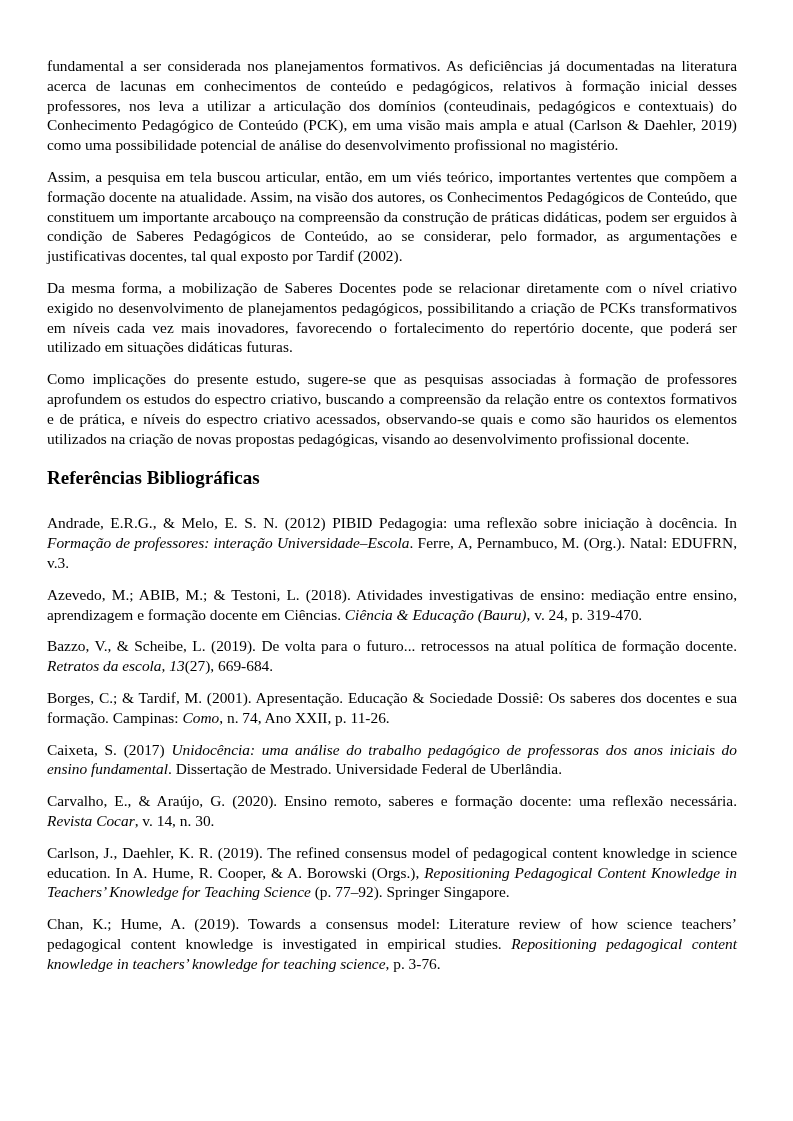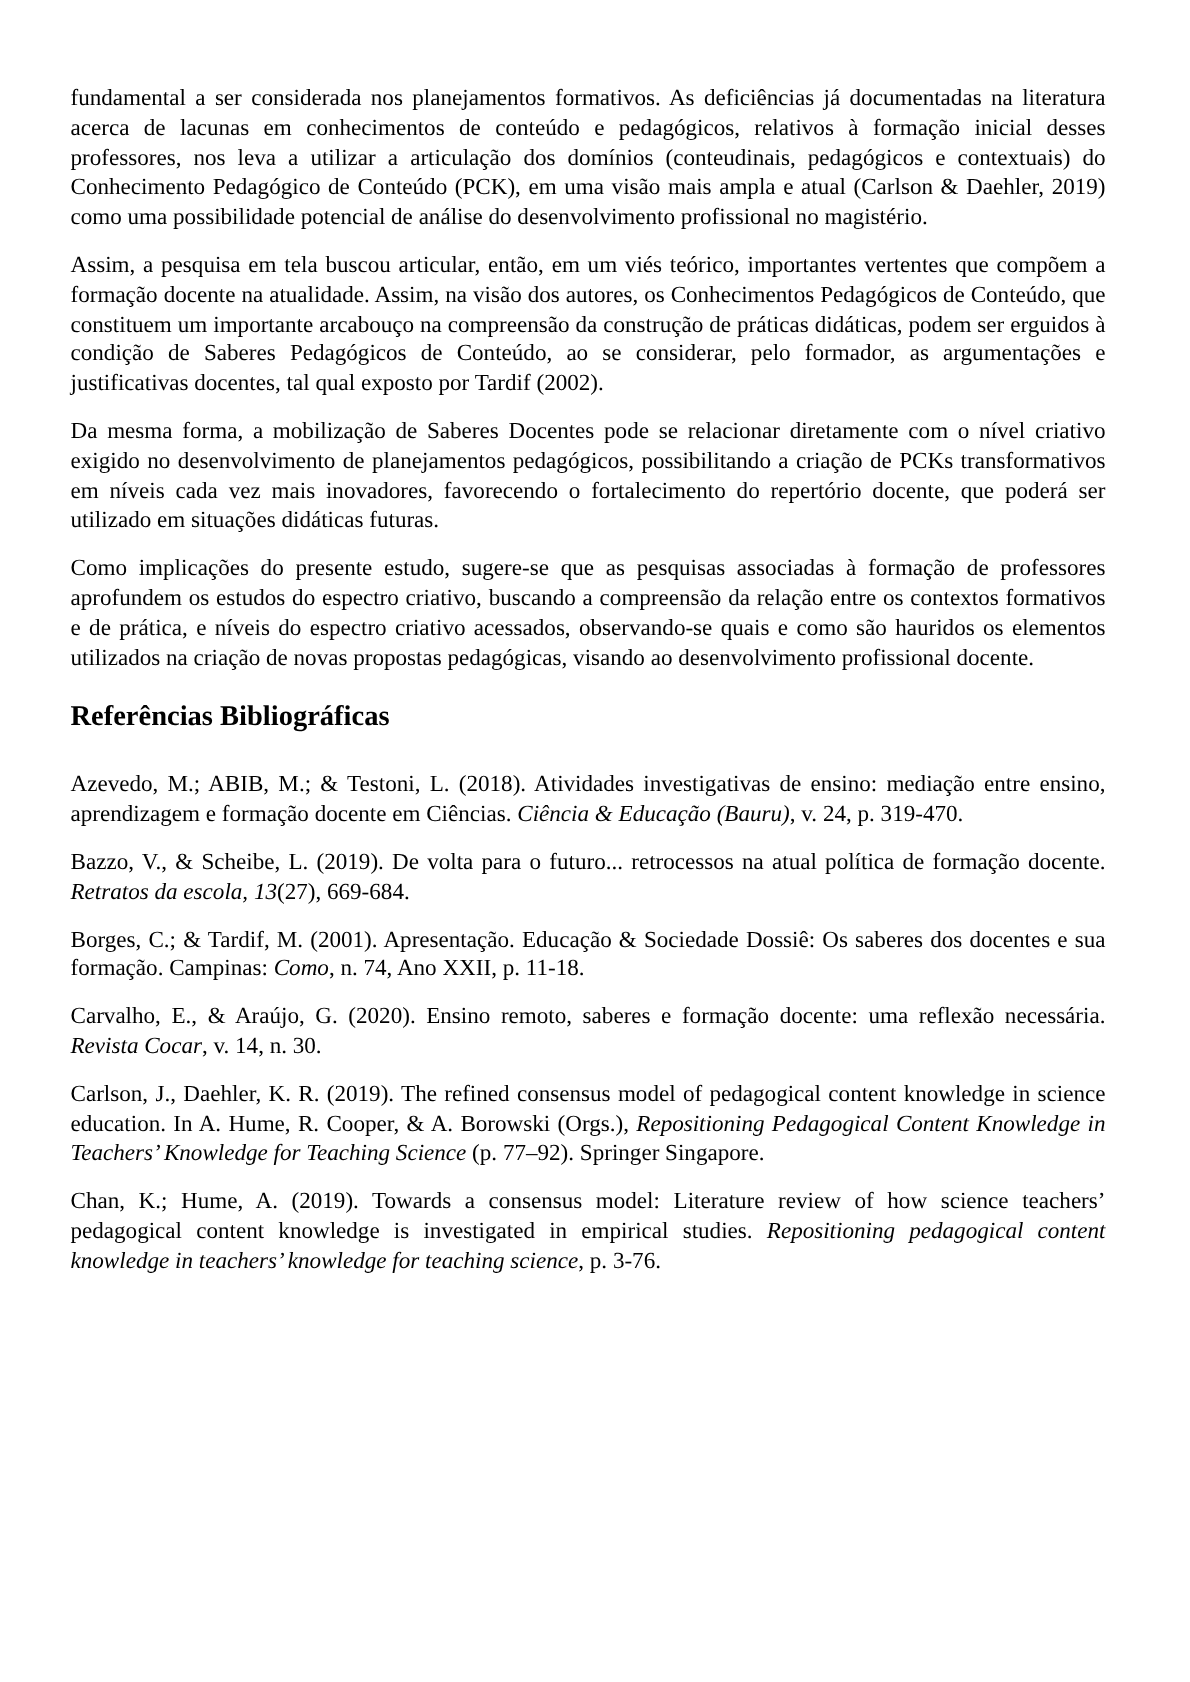--- a/index.html
+++ b/index.html
@@ -83,23 +83,25 @@
 <div class="page">
 
   <main>
     <p class="par">fundamental a ser considerada nos planejamentos formativos. As deficiências já documentadas na literatura acerca de lacunas em conhecimentos de conteúdo e pedagógicos, relativos à formação inicial desses professores, nos leva a utilizar a articulação dos domínios (conteudinais, pedagógicos e contextuais) do Conhecimento Pedagógico de Conteúdo (PCK), em uma visão mais ampla e atual (Carlson &amp; Daehler, 2019) como uma possibilidade potencial de análise do desenvolvimento profissional no magistério.</p>
     <p class="par">Assim, a pesquisa em tela buscou articular, então, em um viés teórico, importantes vertentes que compõem a formação docente na atualidade. Assim, na visão dos autores, os Conhecimentos Pedagógicos de Conteúdo, que constituem um importante arcabouço na compreensão da construção de práticas didáticas, podem ser erguidos à condição de Saberes Pedagógicos de Conteúdo, ao se considerar, pelo formador, as argumentações e justificativas docentes, tal qual exposto por Tardif (2002).</p>
     <p class="par">Da mesma forma, a mobilização de Saberes Docentes pode se relacionar diretamente com o nível criativo exigido no desenvolvimento de planejamentos pedagógicos, possibilitando a criação de PCKs transformativos em níveis cada vez mais inovadores, favorecendo o fortalecimento do repertório docente, que poderá ser utilizado em situações didáticas futuras.</p>
     <p class="par">Como implicações do presente estudo, sugere-se que as pesquisas associadas à formação de professores aprofundem os estudos do espectro criativo, buscando a compreensão da relação entre os contextos formativos e de prática, e níveis do espectro criativo acessados, observando-se quais e como são hauridos os elementos utilizados na criação de novas propostas pedagógicas, visando ao desenvolvimento profissional docente.</p>
 
     <h2 class="refs-heading">Referências Bibliográficas</h2>
 
+    <p class="ref"><span>Andrade, E.R.G., &amp; Melo, E. S. N. (2012) PIBID Pedagogia: uma reflexão sobre iniciação à docência. In </span><span class="it">Formação de professores: interação Universidade–Escola</span><span>. Ferre, A, Pernambuco, M. (Org.). Natal: EDUFRN, v.3.</span></p>
     <p class="ref"><span>Azevedo, M.; ABIB, M.; &amp; Testoni, L. (2018). Atividades investigativas de ensino: mediação entre ensino, aprendizagem e formação docente em Ciências. </span><span class="it">Ciência &amp; Educação (Bauru)</span><span>, v. 24, p. 319-470.</span></p>
     <p class="ref"><span>Bazzo, V., &amp; Scheibe, L. (2019). De volta para o futuro... retrocessos na atual política de formação docente. </span><span class="it">Retratos da escola, 13</span><span>(27), 669-684.</span></p>
-    <p class="ref"><span>Borges, C.; &amp; Tardif, M. (2001). Apresentação. Educação &amp; Sociedade Dossiê: Os saberes dos docentes e sua formação. Campinas: </span><span class="it">Como</span><span>, n. 74, Ano XXII, p. 11-18.</span></p>
+    <p class="ref"><span>Borges, C.; &amp; Tardif, M. (2001). Apresentação. Educação &amp; Sociedade Dossiê: Os saberes dos docentes e sua formação. Campinas: </span><span class="it">Como</span><span>, n. 74, Ano XXII, p. 11-26.</span></p>
+    <p class="ref"><span>Caixeta, S. (2017) </span><span class="it">Unidocência: uma análise do trabalho pedagógico de professoras dos anos iniciais do ensino fundamental</span><span>. Dissertação de Mestrado. Universidade Federal de Uberlândia.</span></p>
     <p class="ref"><span>Carvalho, E., &amp; Araújo, G. (2020). Ensino remoto, saberes e formação docente: uma reflexão necessária. </span><span class="it">Revista Cocar</span><span>, v. 14, n. 30.</span></p>
     <p class="ref"><span>Carlson, J., Daehler, K. R. (2019). The refined consensus model of pedagogical content knowledge in science education. In A. Hume, R. Cooper, &amp; A. Borowski (Orgs.), </span><span class="it">Repositioning Pedagogical Content Knowledge in Teachers’ Knowledge for Teaching Science</span><span> (p. 77–92). Springer Singapore.</span></p>
     <p class="ref"><span>Chan, K.; Hume, A. (2019). Towards a consensus model: Literature review of how science teachers’ pedagogical content knowledge is investigated in empirical studies. </span><span class="it">Repositioning pedagogical content knowledge in teachers’ knowledge for teaching science</span><span>, p. 3-76.</span></p>
   </main>
 
   <footer class="footer">
     <svg class="cc-badge" width="66" height="33" viewBox="0 0 66 33" xmlns="http://www.w3.org/2000/svg">
       <rect x="0.5" y="0.5" width="65" height="32" rx="3" fill="#111111" stroke="#555555"></rect>
       <g>
         <circle cx="14" cy="16.5" r="9.5" fill="none" stroke="#ffffff" stroke-width="1.6"></circle>

